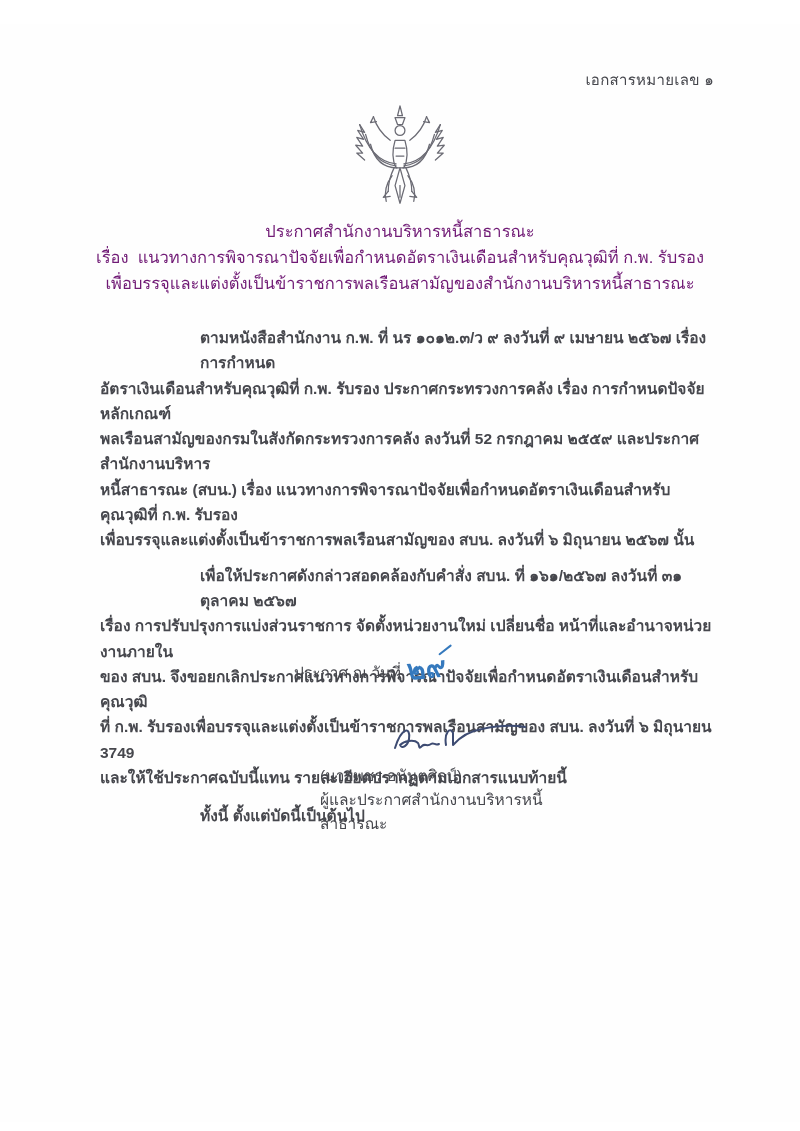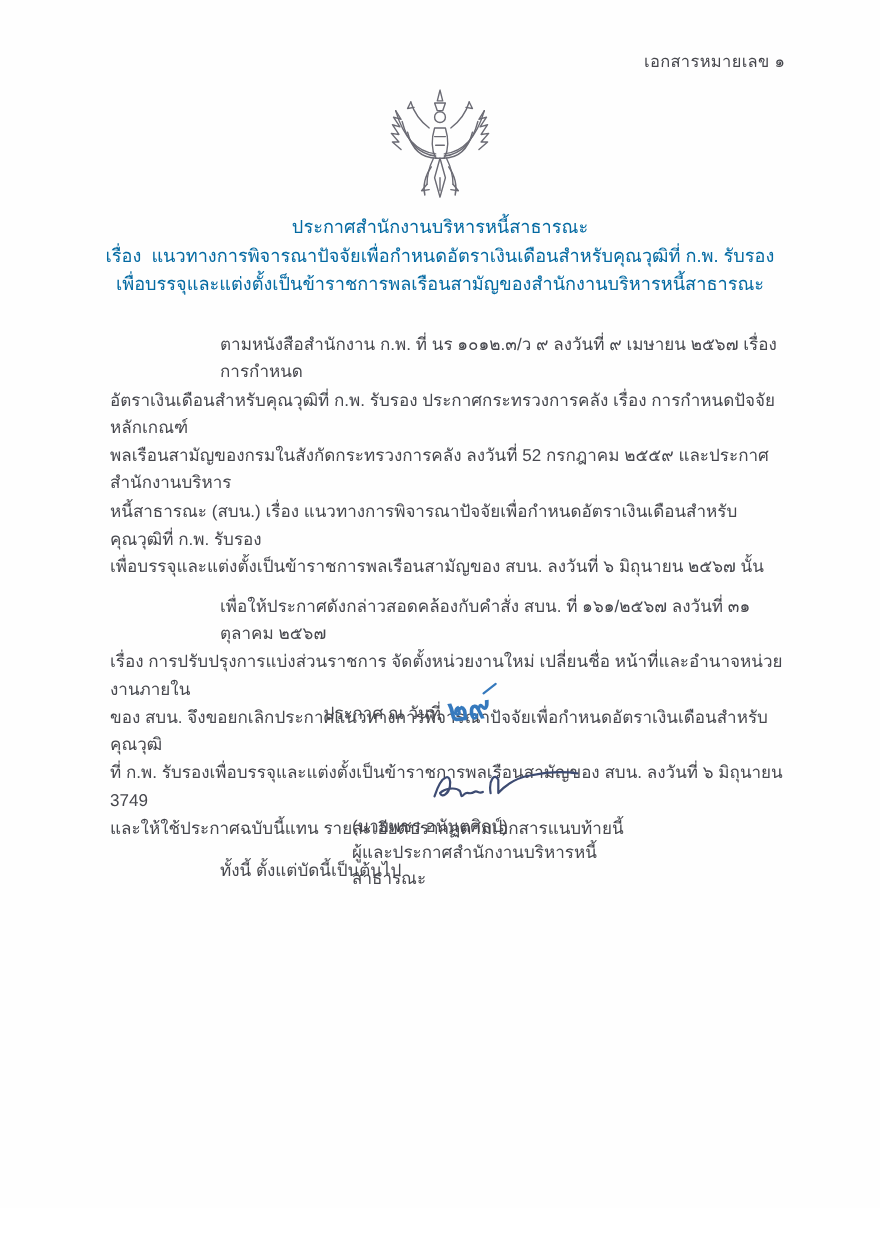--- a/index.html
+++ b/index.html
@@ -4,20 +4,21 @@
 <style>
   html, body { margin:0; padding:0; }
   .page {
     position: relative;
     width: 800px;
     height: 1098px;
     background: #fefefe;
     font-family: "Liberation Sans", sans-serif;
     color: #46474d;
     overflow: hidden;
+    margin-top: 24px;
   }
   .doc-number {
     position: absolute;
     top: 44px;
     right: 86px;
     font-size: 15px;
     letter-spacing: 0.3px;
   }
   .emblem {
     position: absolute;
@@ -27,30 +28,31 @@
   }
   .emblem svg { display: block; }
   .title-block {
     position: absolute;
     top: 194px;
     left: 0;
     right: 0;
     text-align: center;
     font-size: 16.5px;
     line-height: 26px;
-    color: #0369a1;
+    color: #701a75;
     white-space: pre-wrap;
   }
   .body-text {
     position: absolute;
     top: 301px;
     left: 100px;
     width: 614px;
     font-size: 15.5px;
     line-height: 25.3px;
+    font-weight: bold;
   }
   .para { margin: 0 0 10px 0; }
   .para .text-line:first-child { padding-left: 100px; }
   .closing-line { margin-top: 13px; padding-left: 100px; }
   .date-line {
     position: absolute;
     top: 634px;
     left: 294px;
     font-size: 15.5px;
     display: flex;

